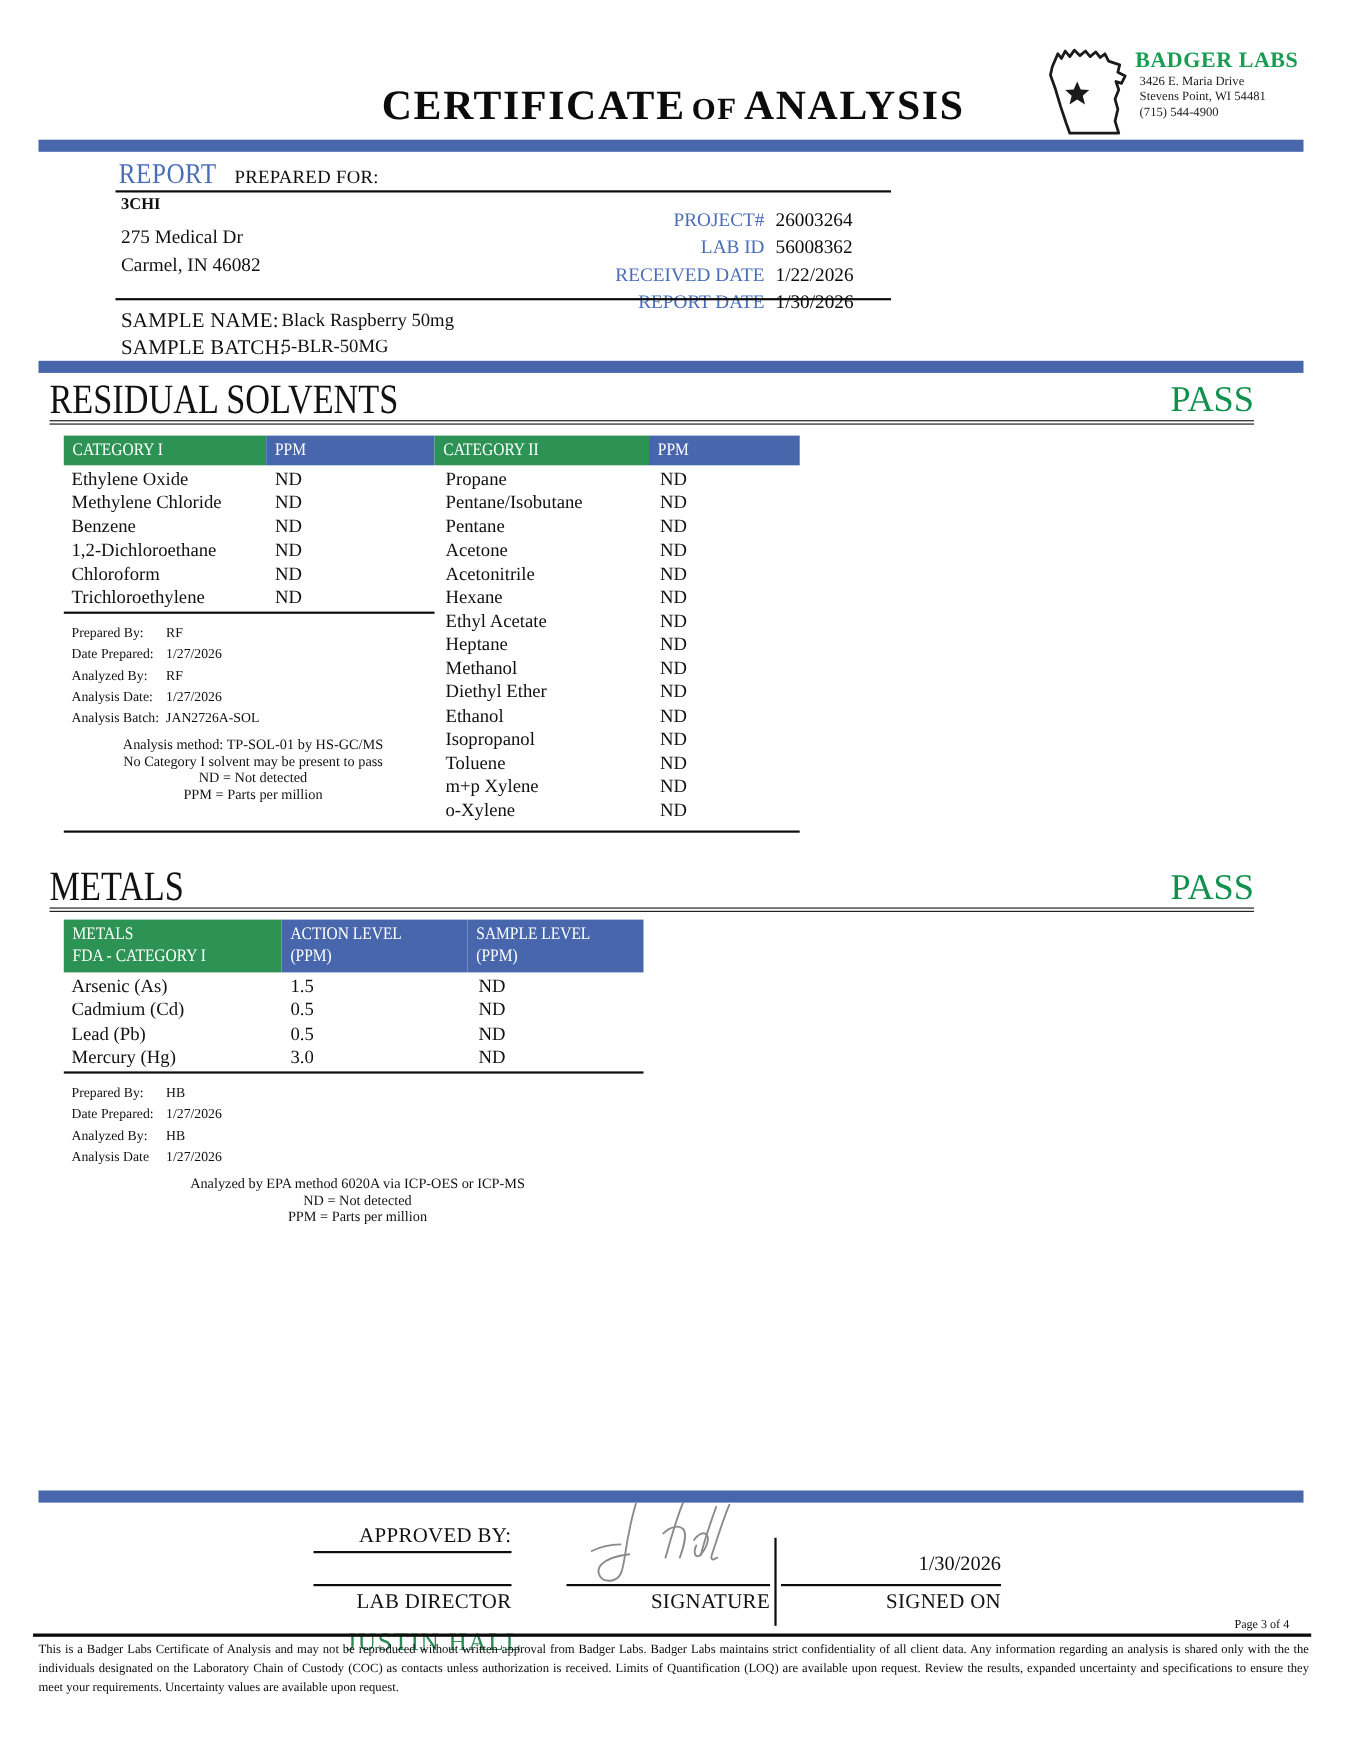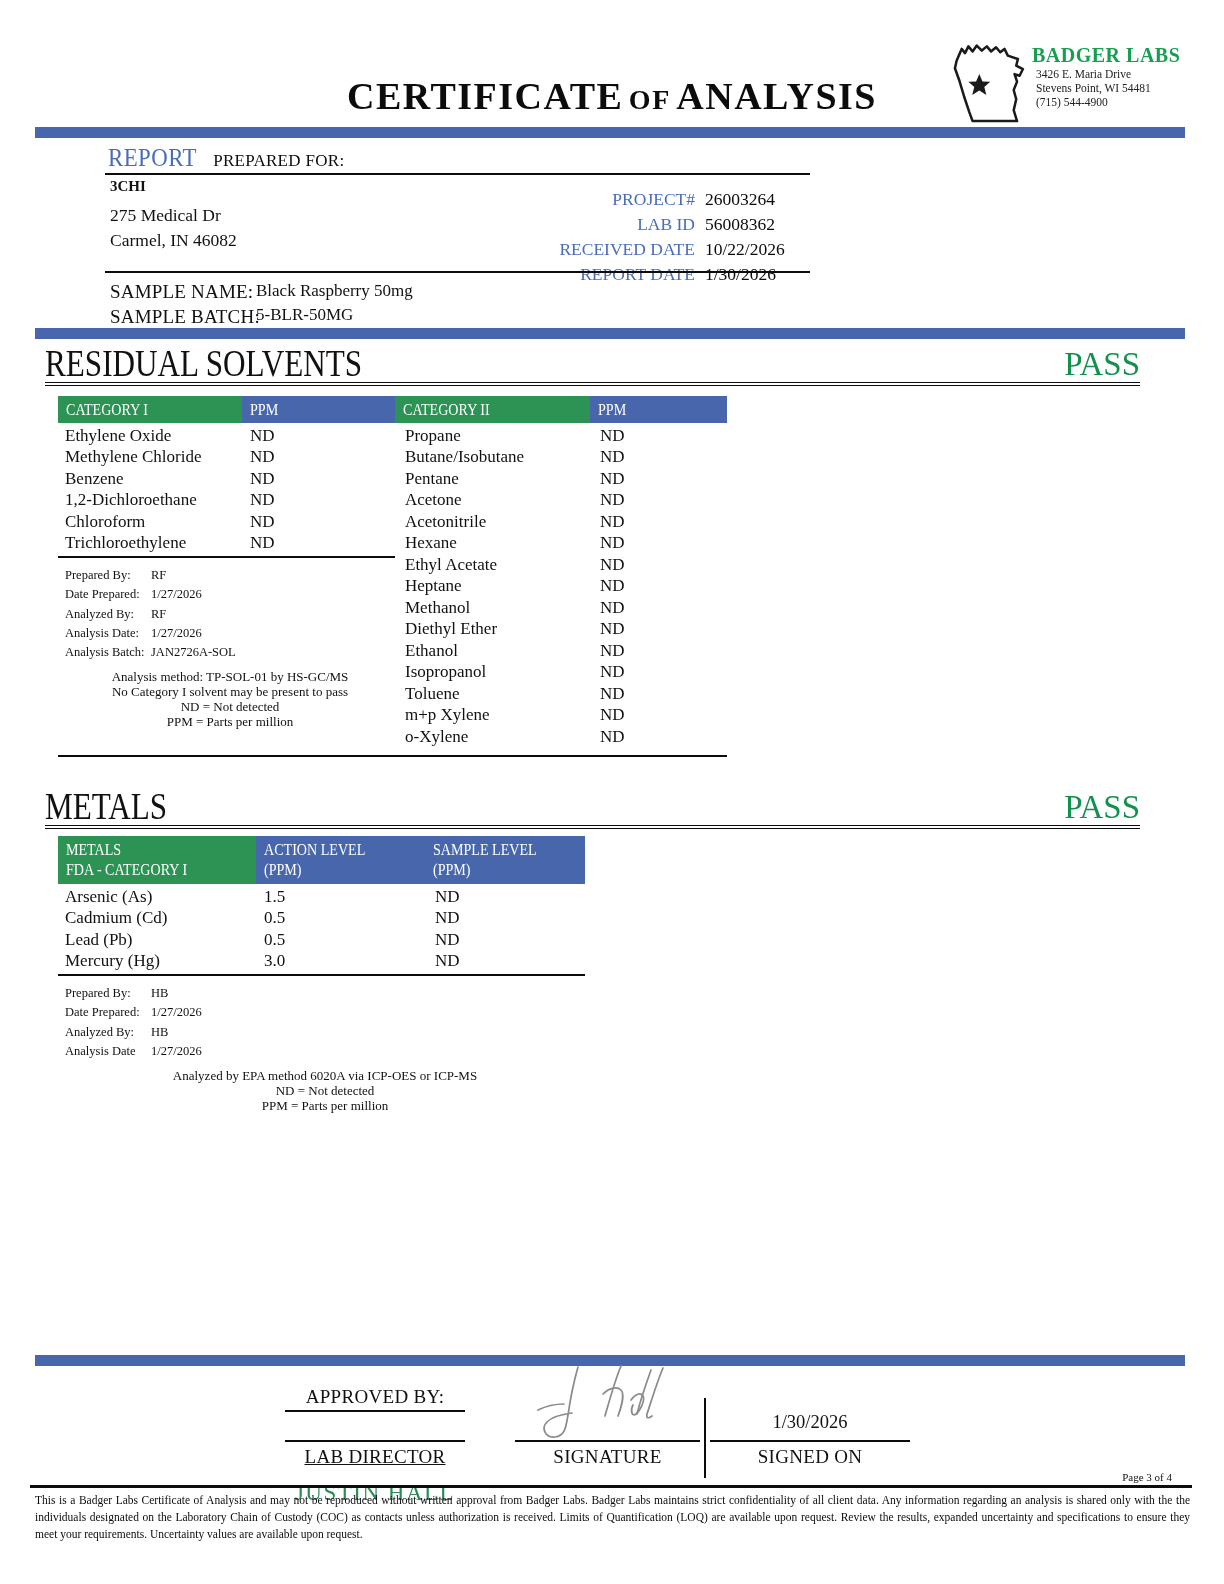--- a/index.html
+++ b/index.html
@@ -74,21 +74,21 @@
   .mt-head .cell div{line-height:20px;}
   .mt-c1{width:198px;}
   .mt-c2{width:169px;}
   .mt-c3{width:160px;}
   .mt-rows{border-bottom:2px solid #0c0c0c;padding-bottom:2px;}
   .mt-rows .c1{width:198px;padding-left:7px;box-sizing:border-box;}
   .mt-rows .c2{width:169px;padding-left:8px;box-sizing:border-box;}
   .mt-rows .c3{padding-left:10px;}
 
   
-  .center{text-align:center;}
+  .center{text-align:right;}
   .f-label{font-size:19px;letter-spacing:.3px;}
   .approver{font-size:23px;color:var(--approver-green);letter-spacing:1.5px;}
   .sig-date{font-size:18.5px;}
   .vline{position:absolute;background:#0c0c0c;width:2px;}
   .page-num{font-size:11px;}
   .disclaimer{font-size:11.5px;line-height:17.2px;text-align:justify;color:#0c0c0c;}
 </style>
 </head>
 <body>
 
@@ -131,21 +131,21 @@
         <span class="meta-value">26003264</span>
       </div>
 
       <div class="meta-row">
         <span class="meta-label">LAB ID</span>
         <span class="meta-value">56008362</span>
       </div>
 
       <div class="meta-row">
         <span class="meta-label">RECEIVED DATE</span>
-        <span class="meta-value">10/22/2026</span>
+        <span class="meta-value">1/22/2026</span>
       </div>
 
       <div class="meta-row">
         <span class="meta-label">REPORT DATE</span>
         <span class="meta-value">1/30/2026</span>
       </div>
     </div>
 
   <div class="hline" style="left:105px;top:271px;width:705px;"></div>
 
@@ -250,21 +250,21 @@
       </div>
       <div class="rs-right">
         <div style="padding-top:2px;">
 
             <div class="trow">
               <span class="c1">Propane</span>
               <span class="c2">ND</span>
             </div>
 
             <div class="trow">
-              <span class="c1">Butane/Isobutane</span>
+              <span class="c1">Pentane/Isobutane</span>
               <span class="c2">ND</span>
             </div>
 
             <div class="trow">
               <span class="c1">Pentane</span>
               <span class="c2">ND</span>
             </div>
 
             <div class="trow">
               <span class="c1">Acetone</span>
@@ -407,21 +407,21 @@
         <div>PPM = Parts per million</div>
       </div>
   </div>
 
   <div class="bar" style="top:1355px;"></div>
 
   <div class="abs center f-label" style="left:285px;top:1386px;width:180px;">APPROVED BY:</div>
   <div class="hline" style="left:285px;top:1410px;width:180px;"></div>
   <div class="abs center approver" style="left:275px;top:1480px;width:200px;">JUSTIN HALL</div>
   <div class="hline" style="left:285px;top:1440px;width:180px;"></div>
-  <div class="abs center f-label" style="left:285px;top:1446px;width:180px;text-decoration:underline;">LAB DIRECTOR</div>
+  <div class="abs center f-label" style="left:285px;top:1446px;width:180px;">LAB DIRECTOR</div>
 
   <svg class="abs" style="left:528px;top:1363px;" width="175" height="78" viewBox="0 0 175 78">
     <g stroke="#8a8a8a" stroke-width="1.7" fill="none" stroke-linecap="round">
       <path d="M50,4 C46,18 42,38 40,52 C38,64 37,73 27,74 C17,75 13,65 19,59 C25,53 36,51 44,50"></path>
       <path d="M10,47 C18,43 28,41 36,41"></path>
       <path d="M93,3 C87,17 81,39 77,53"></path>
       <path d="M75,31 C81,25 89,23 93,27 C97,31 93,45 90,53"></path>
       <path d="M103,37 C107,31 113,29 115,33 C117,37 113,47 108,51 C104,54 102,48 105,42"></path>
       <path d="M123,7 C118,21 112,39 109,51"></path>
       <path d="M135,5 C129,19 123,39 119,51 C118,55 120,56 124,53"></path>

